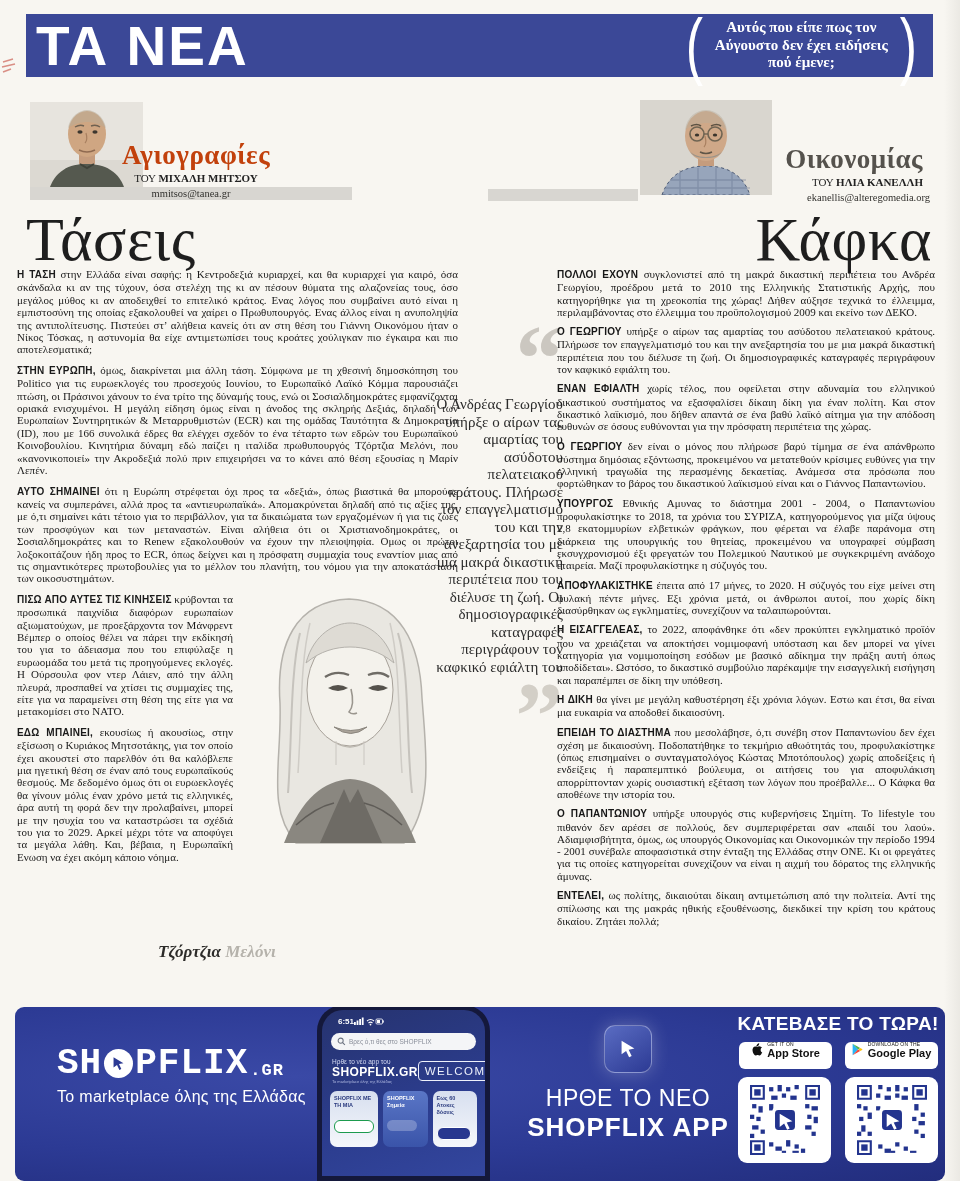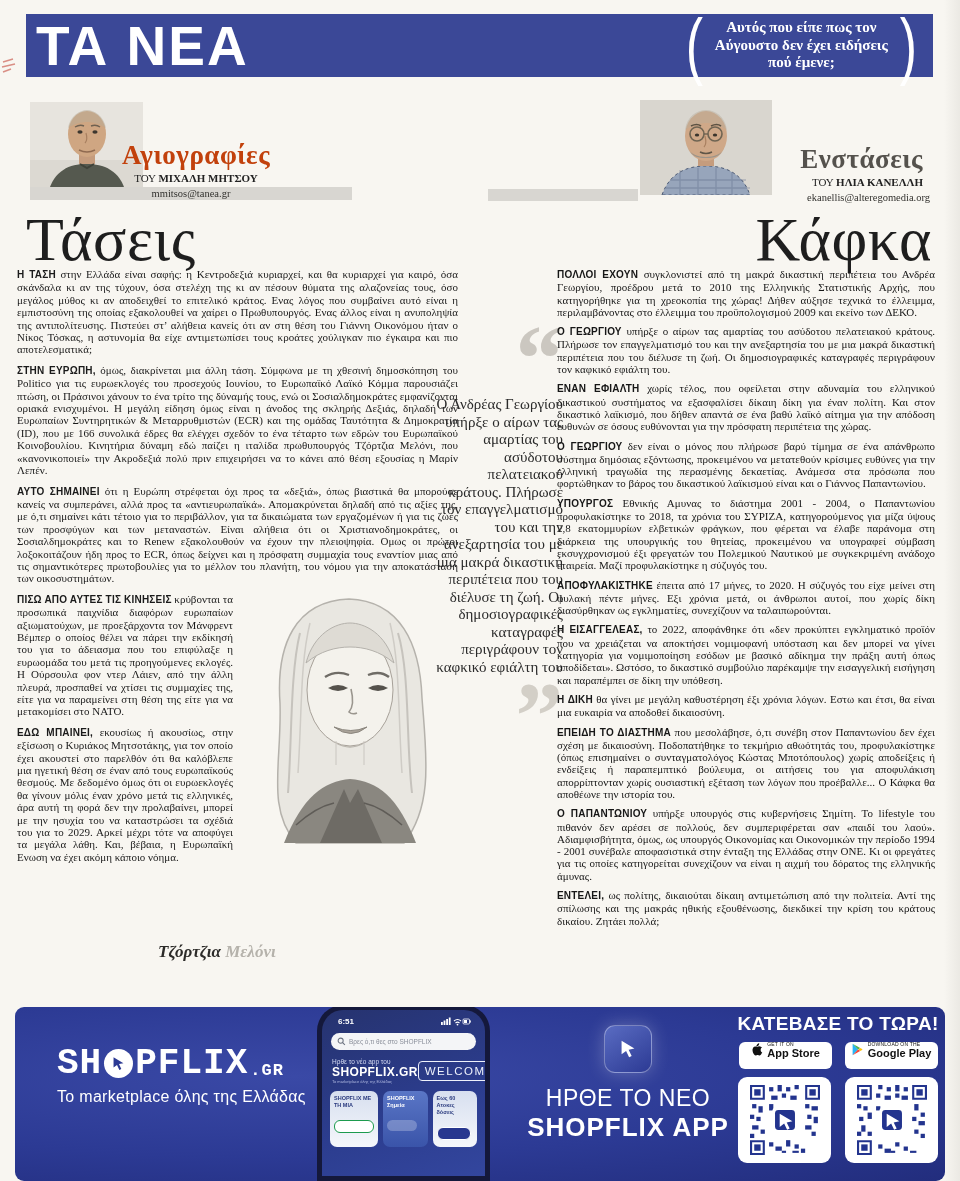--- a/index.html
+++ b/index.html
@@ -63,21 +63,21 @@
   .ad-logo{font-size:36px;font-weight:bold;letter-spacing:1px;display:flex;align-items:center;font-family:Liberation Mono, monospace;}
   .ad-logo .tld{font-size:17px;margin-left:2px;align-self:flex-end;padding-bottom:4px;}
   .logo-o{display:inline-flex;width:29px;height:29px;border-radius:50%;background:#fff;
         align-items:center;justify-content:center;margin:0 2px;}
   .ad-tagline{font-size:16px;font-weight:500;margin-top:4px;letter-spacing:.3px;}
 
   .phone{position:absolute;left:302px;top:-2px;width:173px;height:176px;
         background:#14183b;border-radius:26px 26px 0 0;padding:5px;box-sizing:border-box;}
   .phone-screen{width:100%;height:100%;border-radius:21px 21px 0 0;overflow:hidden;
         background:linear-gradient(160deg,#26336f 0%,#2c3d8f 60%,#33469e 100%);}
-  .status{display:flex;justify-content:space-between;align-items:center;padding:7px 14px 2px 16px;}
+  .status{display:flex;justify-content:flex-start;align-items:center;padding:7px 14px 2px 16px;}
   .status .time{font-size:8px;font-weight:bold;color:#fff;}
   .search-pill{margin:5px 9px 0 9px;height:17px;border-radius:9px;background:#f4f5f7;
         display:flex;align-items:center;padding:0 6px;}
   .search-pill span{font-size:6.5px;color:#8a8f9a;margin-left:3px;}
   .promo-row{display:flex;justify-content:space-between;align-items:center;margin:8px 9px 0 10px;}
   .promo-line{font-size:6.5px;color:#d4daf2;}
   .promo-brand{font-size:12px;font-weight:bold;letter-spacing:.4px;color:#fff;}
   .promo-sub{font-size:4px;color:#aeb7e0;}
   .welcome{border:1.5px solid #eef1fb;border-radius:4px;padding:3px 6px;font-size:11.5px;
         letter-spacing:1.5px;color:#eef1fb;font-weight:500;}
@@ -164,21 +164,21 @@
       <circle cx="75" cy="34" r="7" fill="none" stroke="#6f6452" stroke-width="1.6"></circle>
       <path d="M64 34 h4" stroke="#6f6452" stroke-width="1.4"></path>
       <ellipse cx="57" cy="35" rx="2.2" ry="1.6" fill="#3a342c"></ellipse>
       <ellipse cx="75" cy="35" rx="2.2" ry="1.6" fill="#3a342c"></ellipse>
       <path d="M51 26 q6 -3 10 0 M71 26 q6 -3 10 0" stroke="#5d5344" stroke-width="1.6" fill="none"></path>
       <path d="M65 36 q2 8 -1 11" stroke="#a87f5f" stroke-width="1.2" fill="none"></path>
       <path d="M48 48 C52 60 80 60 84 48 C80 56 76 58 66 58 C56 58 52 56 48 48 Z" fill="#9b948a"></path>
       <path d="M60 52 q6 3 12 0" stroke="#5f5648" stroke-width="1.4" fill="none"></path>
     </svg>
   </div>
-  <div class="section-label label-right">Ενστάσεις</div>
+  <div class="section-label label-right">Οικονομίας</div>
   <div class="byline byline-right"><span>ΤΟΥ </span><b>ΗΛΙΑ ΚΑΝΕΛΛΗ</b></div>
   <div class="email-bar" style="left:488px;top:189px;width:150px;height:12px;"></div>
   <div class="email-text" style="right:30px;top:192px;width:220px;text-align:right;">ekanellis@alteregomedia.org</div>
 
   <div class="article-title title-left">Τάσεις</div>
   <div class="body-left">
     <p><span class="lead">Η ΤΑΣΗ</span> <span>στην Ελλάδα είναι σαφής: η Κεντροδεξιά κυριαρχεί, και θα κυριαρχεί για καιρό, όσα σκάνδαλα κι αν της τύχουν, όσα στελέχη της κι αν πέσουν θύματα της αλαζονείας τους, όσο μεγάλος μύθος κι αν αποδειχθεί το επιτελικό κράτος. Ενας λόγος που συμβαίνει αυτό είναι η εμπιστοσύνη της οποίας εξακολουθεί να χαίρει ο Πρωθυπουργός. Ενας άλλος είναι η ανυποληψία της αντιπολίτευσης. Πιστεύει στ’ αλήθεια κανείς ότι αν στη θέση του Γιάννη Οικονόμου ήταν ο Νίκος Τόσκας, η αστυνομία θα είχε αντιμετωπίσει τους κροάτες χούλιγκαν πιο έγκαιρα και πιο αποτελεσματικά;</span></p>
     <p><span class="lead">ΣΤΗΝ ΕΥΡΩΠΗ,</span> <span>όμως, διακρίνεται μια άλλη τάση. Σύμφωνα με τη χθεσινή δημοσκόπηση του Politico για τις ευρωεκλογές του προσεχούς Ιουνίου, το Ευρωπαϊκό Λαϊκό Κόμμα παρουσιάζει πτώση, οι Πράσινοι χάνουν το ένα τρίτο της δύναμής τους, ενώ οι Σοσιαλδημοκράτες εμφανίζονται οριακά ενισχυμένοι. Η μεγάλη είδηση όμως είναι η άνοδος της σκληρής Δεξιάς, δηλαδή των Ευρωπαίων Συντηρητικών &amp; Μεταρρυθμιστών (ECR) και της ομάδας Ταυτότητα &amp; Δημοκρατία (ID), που με 166 συνολικά έδρες θα ελέγχει σχεδόν το ένα τέταρτο των εδρών του Ευρωπαϊκού Κοινοβουλίου. Κινητήρια δύναμη εδώ παίζει η ιταλίδα πρωθυπουργός Τζόρτζια Μελόνι, που «κανονικοποιεί» την Ακροδεξιά πολύ πριν επιχειρήσει να το κάνει από θέση εξουσίας η Μαρίν Λεπέν.</span></p>
     <p><span class="lead">ΑΥΤΟ ΣΗΜΑΙΝΕΙ</span> <span>ότι η Ευρώπη στρέφεται όχι προς τα «δεξιά», όπως βιαστικά θα μπορούσε κανείς να συμπεράνει, αλλά προς τα «αντιευρωπαϊκά». Απομακρύνεται δηλαδή από τις αξίες της, με ό,τι σημαίνει κάτι τέτοιο για το περιβάλλον, για τα δικαιώματα των εργαζομένων ή για τις ζωές των προσφύγων και των μεταναστών. Είναι αλήθεια ότι οι Χριστιανοδημοκράτες, οι Σοσιαλδημοκράτες και το Renew εξακολουθούν να έχουν την πλειοψηφία. Ομως οι πρώτοι λοξοκοιτάζουν ήδη προς το ECR, όπως δείχνει και η πρόσφατη συμμαχία τους εναντίον μιας από τις σημαντικότερες πρωτοβουλίες για το μέλλον του πλανήτη, του νόμου για την αποκατάσταση των οικοσυστημάτων.</span></p>
     <div>

